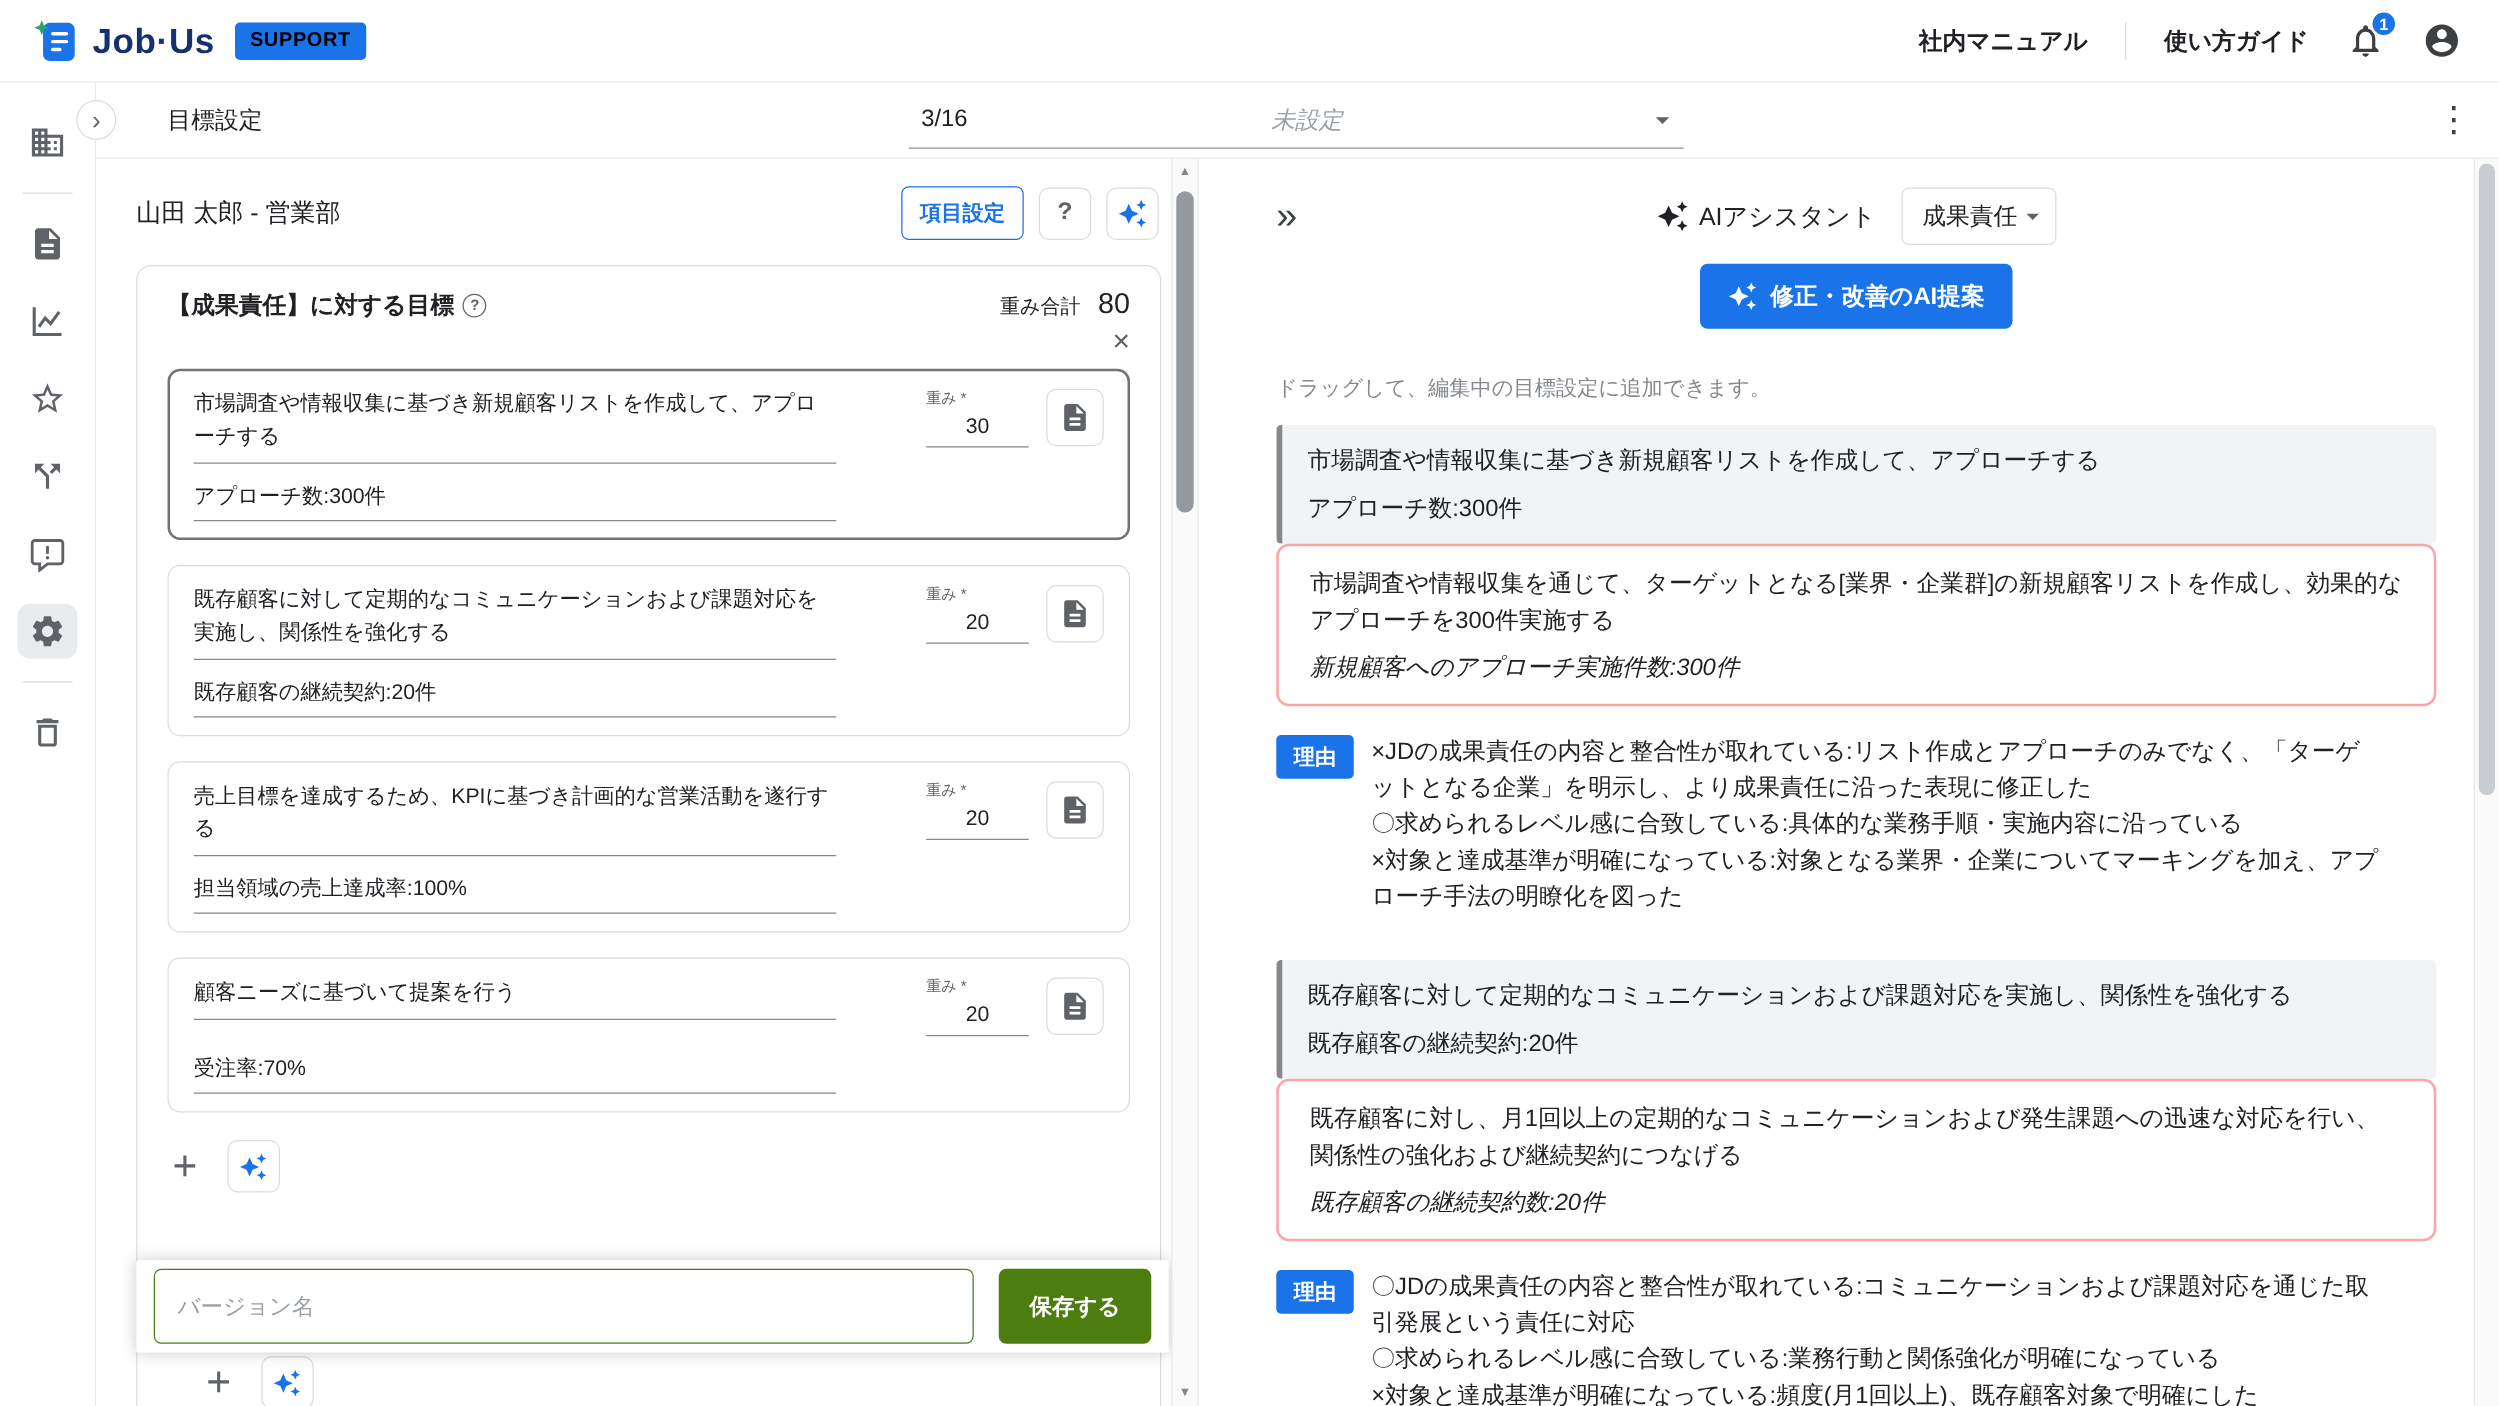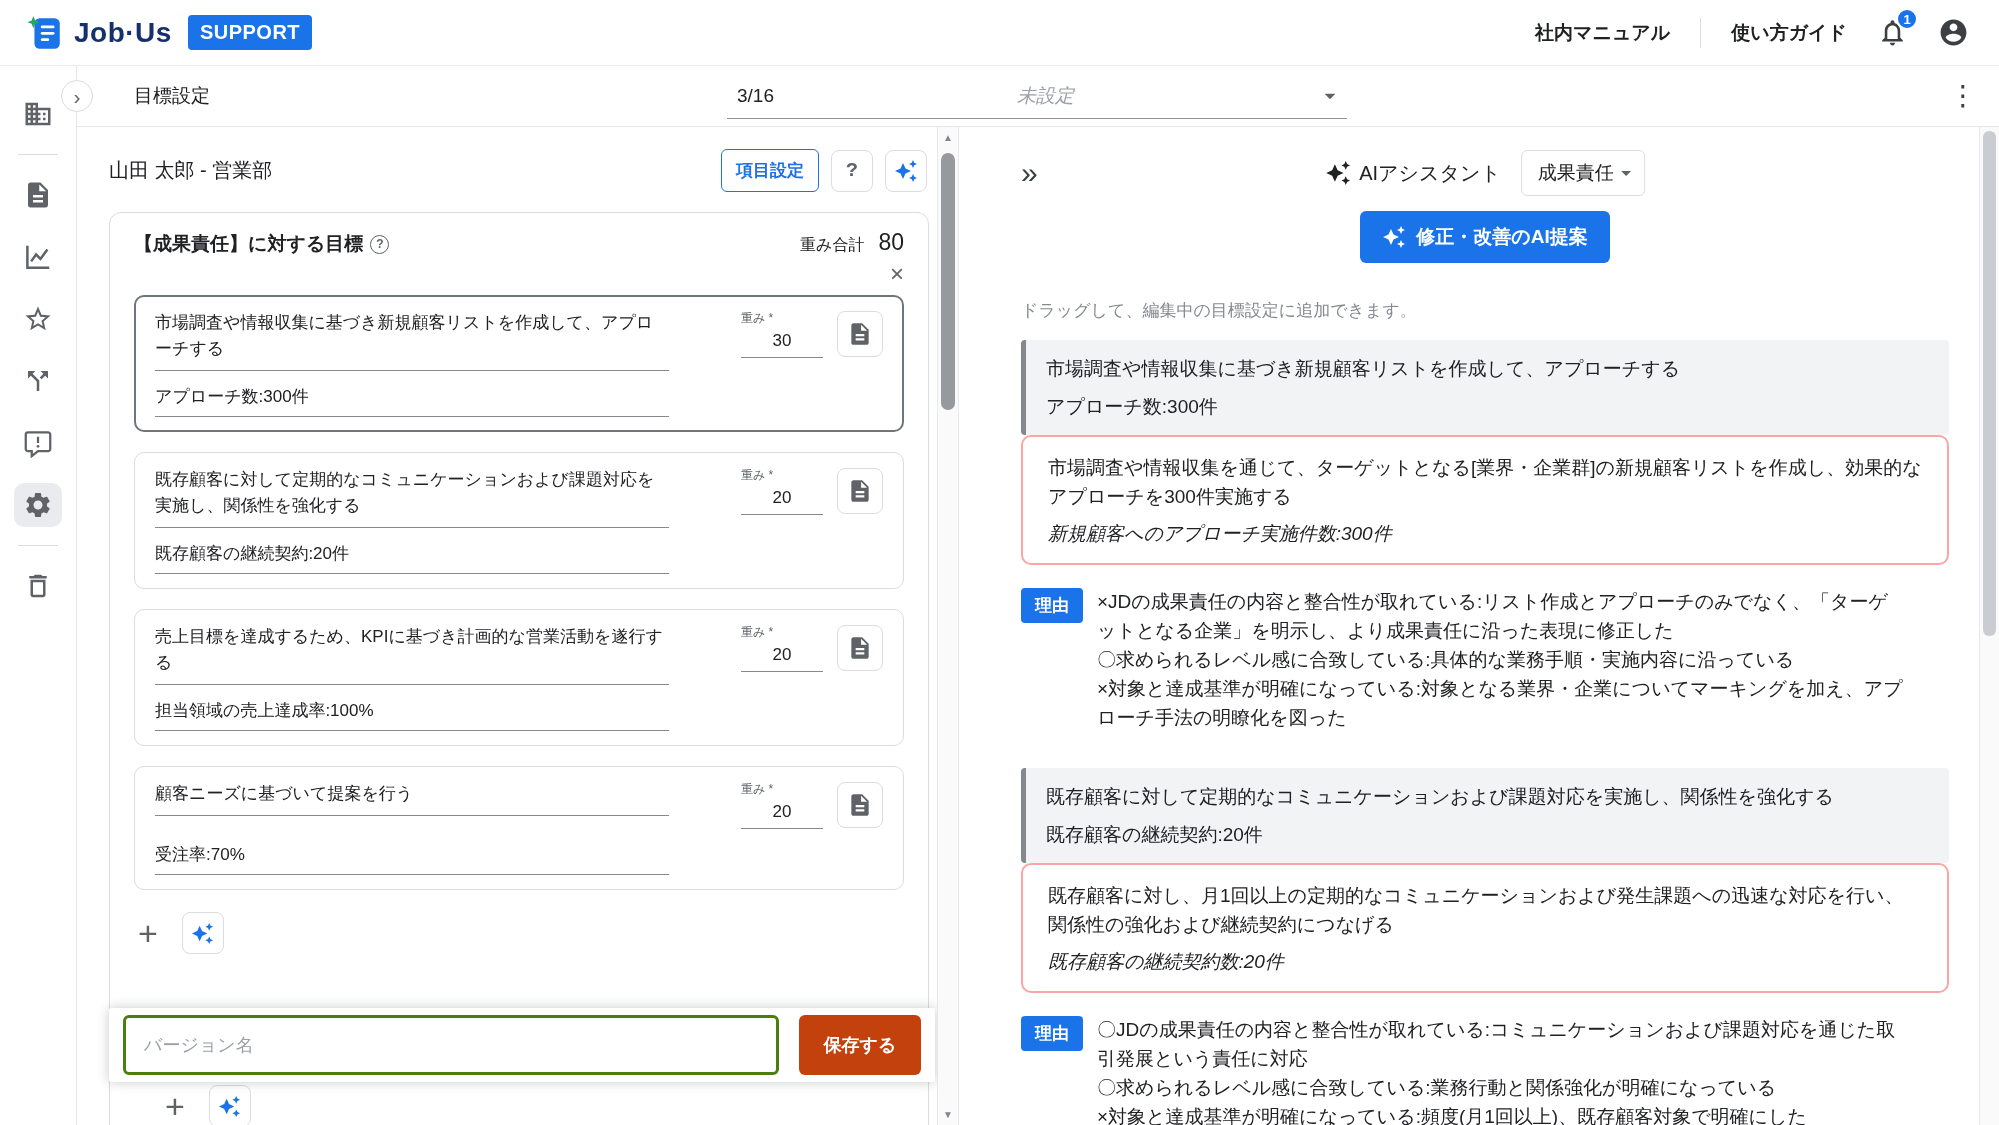--- a/index.html
+++ b/index.html
@@ -4,21 +4,21 @@
 <style>
   * { box-sizing: border-box; margin: 0; padding: 0; }
   html, body { width: 1999px; height: 1125px; overflow: hidden; }
   body { font-family: "Liberation Sans", "DejaVu Sans", sans-serif; color: #202124; background: #fff; }
   button { font-family: inherit; }
 
   
   .app-header { height: 66px; display: flex; align-items: center; padding: 0 30px 0 26px; border-bottom: 1px solid #E9EBEE; position: relative; z-index: 10; background: #fff; }
   .logo { display: flex; align-items: center; gap: 10px; cursor: pointer; }
   .brand { font-size: 28px; font-weight: bold; color: #15306E; letter-spacing: .5px; }
-  .support-badge { margin-left: 16px; background: #1A73E8; color: #ffffff; font-size: 20px; font-weight: bold; padding: 6px 12px; border-radius: 4px; letter-spacing: .5px; }
+  .support-badge { margin-left: 16px; background: #1A73E8; color: #000000; font-size: 16px; font-weight: bold; padding: 6px 12px; border-radius: 4px; letter-spacing: .5px; }
   .header-nav { margin-left: auto; display: flex; align-items: center; gap: 30px; }
   .nav-link { font-size: 19px; font-weight: bold; color: #202124; text-decoration: none; cursor: pointer; }
   .v-divider { width: 1px; height: 30px; background: #DADCE0; }
   .icon-plain { background: none; border: none; position: relative; cursor: pointer; padding: 0; display: flex; }
   .icon-plain svg { width: 31px; height: 31px; fill: #3C4043; }
   .notif-badge { position: absolute; top: -9px; right: -10px; min-width: 22px; height: 22px; border-radius: 11px; background: #1A73E8; color: #fff; font-size: 13px; font-weight: bold; display: flex; align-items: center; justify-content: center; border: 2px solid #fff; }
 
   
   .body-row { display: flex; height: 1059px; }
   .sidebar { width: 77px; border-right: 1px solid #E4E7EA; display: flex; flex-direction: column; align-items: center; padding-top: 26px; gap: 18px; flex: none; background: #fff; }
@@ -72,23 +72,23 @@
   .doc-btn { width: 46px; height: 46px; border: 1px solid #DADCE0; border-radius: 8px; background: #fff; display: flex; align-items: center; justify-content: center; cursor: pointer; }
   .doc-btn svg { width: 26px; height: 26px; fill: #5F6368; }
   .gi-measure { width: 514px; font-size: 17px; margin-top: 10px; padding: 4px 0 8px; border-bottom: 1px solid #85888C; cursor: text; }
 
   .add-row { display: flex; align-items: center; gap: 24px; margin-top: 22px; padding-left: 4px; }
   .plus-btn { background: none; border: none; font-size: 34px; color: #5F6368; cursor: pointer; line-height: 1; font-weight: 300; }
   .sparkle-btn { width: 42px; height: 42px; border: 1px solid #DADCE0; border-radius: 8px; background: #fff; display: flex; align-items: center; justify-content: center; cursor: pointer; }
   .sparkle-btn svg { width: 23px; height: 23px; fill: #1A73E8; }
 
   .save-bar { position: absolute; left: 32px; right: 2px; bottom: 43px; height: 74px; background: #fff; box-shadow: 0 0 12px rgba(60,64,67,.28); display: flex; align-items: center; padding: 0 14px; z-index: 6; border-radius: 2px; }
-  .version-input { flex: 1; height: 60px; border: 3px solid #4d7c0f; border-radius: 6px; font-size: 18px; padding: 0 18px; font-family: inherit; color: #202124; outline: none; margin-right: 20px; background: #fff; }
+  .version-input { flex: 1; height: 60px; border: 1px solid #4d7c0f; border-radius: 6px; font-size: 18px; padding: 0 18px; font-family: inherit; color: #202124; outline: none; margin-right: 20px; background: #fff; }
   .version-input::placeholder { color: #9AA0A6; }
-  .save-btn { width: 122px; height: 60px; background: #c2410c; border: none; border-radius: 6px; color: #fff; font-size: 18px; font-weight: bold; cursor: pointer; }
+  .save-btn { width: 122px; height: 60px; background: #4d7c0f; border: none; border-radius: 6px; color: #fff; font-size: 18px; font-weight: bold; cursor: pointer; }
 
   .add-row.partial { position: absolute; left: 84px; top: 958px; margin: 0; z-index: 1; }
 
   
   .scrollbar-mid { width: 22px; flex: none; background: #FAFAFB; border-left: 1px solid #E6E8EA; border-right: 1px solid #E6E8EA; position: relative; }
   .sb-arrow { position: absolute; left: 0; right: 0; text-align: center; font-size: 10px; color: #80868B; cursor: pointer; }
   .sb-arrow.up { top: 5px; }
   .sb-arrow.down { bottom: 5px; }
   .sb-thumb { position: absolute; left: 3px; width: 14px; top: 26px; height: 257px; background: #96999D; border-radius: 7px; cursor: pointer; }
 

